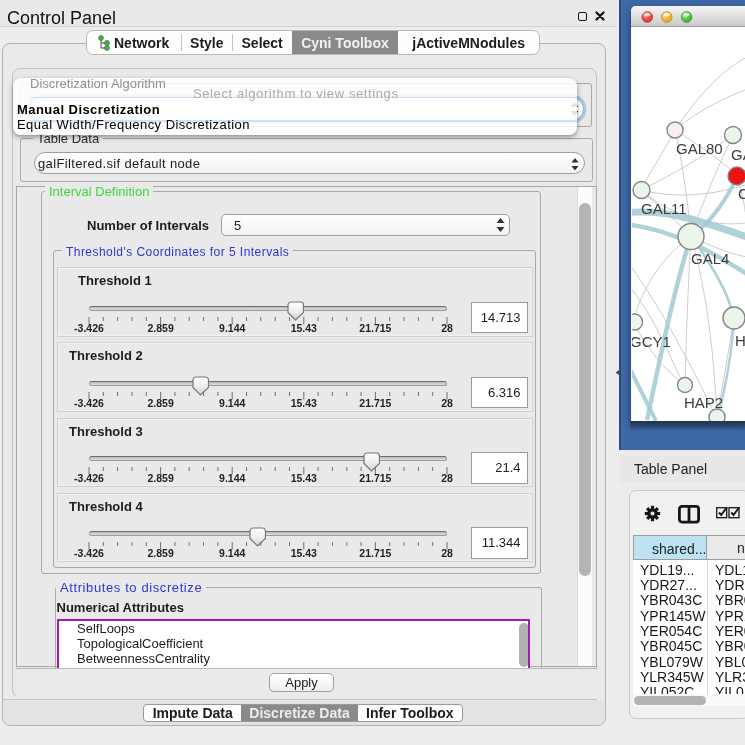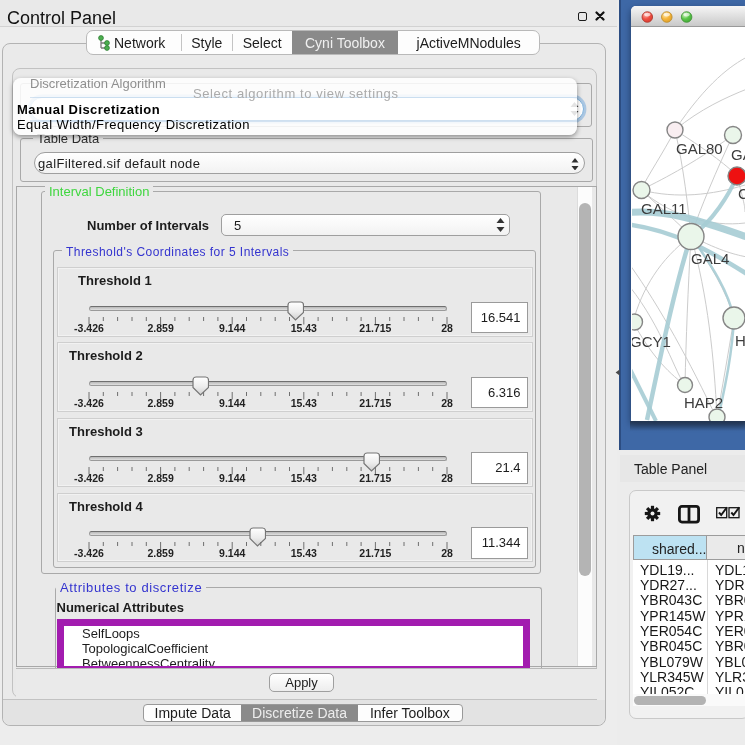--- a/index.html
+++ b/index.html
@@ -11,21 +11,21 @@
 .trow{left:57px;width:475.5px;height:69.5px;background:#e9e9e9;border:1px solid #cfcfcf;
   box-shadow:inset 0 0 0 1px #f2f2f2}
 .ttl{font-weight:bold}
 .track{height:5px;border-radius:2.5px;border:1px solid #9a9a9a;border-top:1.5px solid #6f6f6f;
   background:linear-gradient(#b8b8b8,#e0e0e0)}
 .tlab{font-size:10.5px;font-weight:bold;text-align:center;color:#222}
 .vbox{left:413px;top:33.6px;width:56.5px;height:31.5px;background:#fff;border:1px solid #9a9a9a;
   text-align:right;line-height:29.5px;padding-right:6px}
 .combo{background:linear-gradient(#ffffff,#f2f2f2);border:1px solid #9f9f9f;border-radius:11px}
 .arrows{width:9px;height:14px}
-.tabtxt{font-weight:normal;font-size:14px;line-height:25px;text-align:center}
+.tabtxt{font-weight:bold;font-size:14px;line-height:25px;text-align:center}
 .trtxt{font-size:14px;color:#181818}
 </style></head>
 <body>
 <div id="root">
 
 <div class="abs" style="left:0;top:0;width:617px;height:745px;background:#ededed"></div>
 <div class="abs" style="left:0;top:0;width:617px;height:27px;background:#e9e9e9;border-bottom:1px solid #d2d2d2"></div>
 <div class="abs" style="left:7px;top:7.5px;font-size:18px;color:#111">Control Panel</div>
 <div class="abs" style="left:577.5px;top:11.5px;width:9px;height:9px;border:1.5px solid #1b1b1b;border-radius:2px"></div>
 <svg class="abs" style="left:594.5px;top:11px;width:10px;height:10px" viewBox="0 0 10 10">
@@ -132,21 +132,21 @@
         <line x1="360.4" y1="0" x2="360.4" y2="4" stroke="#6f6f6f" stroke-width="1"></line>
         <line x1="374.7" y1="0" x2="374.7" y2="4" stroke="#6f6f6f" stroke-width="1"></line>
         <line x1="389.0" y1="0" x2="389.0" y2="7.5" stroke="#6f6f6f" stroke-width="1"></line>
       </svg>
   <div class="abs tlab" style="left:1.0px;top:53.5px;width:60px">-3.426</div>
       <div class="abs tlab" style="left:72.6px;top:53.5px;width:60px">2.859</div>
       <div class="abs tlab" style="left:144.2px;top:53.5px;width:60px">9.144</div>
       <div class="abs tlab" style="left:215.8px;top:53.5px;width:60px">15.43</div>
       <div class="abs tlab" style="left:287.4px;top:53.5px;width:60px">21.715</div>
       <div class="abs tlab" style="left:359.0px;top:53.5px;width:60px">28</div>
-  <div class="abs vbox"><span>16.541</span></div>
+  <div class="abs vbox"><span>14.713</span></div>
 </div>
 <div class="abs trow" style="top:342.3px">
   <div class="abs ttl" style="left:11px;top:5px">Threshold 2</div>
   <div class="abs track" style="left:31px;top:37.6px;width:358px"></div>
   <svg class="abs" style="left:133.5px;top:33px;width:17px;height:20px" viewBox="0 0 17 20">
         <defs>
           <linearGradient id="thg1" x1="0" y1="0" x2="0" y2="1">
             <stop offset="0" stop-color="#ffffff"></stop>
             <stop offset="0.55" stop-color="#ececec"></stop>
             <stop offset="1" stop-color="#cfcfcf"></stop>
@@ -285,21 +285,21 @@
       <div class="abs tlab" style="left:144.2px;top:53.5px;width:60px">9.144</div>
       <div class="abs tlab" style="left:215.8px;top:53.5px;width:60px">15.43</div>
       <div class="abs tlab" style="left:287.4px;top:53.5px;width:60px">21.715</div>
       <div class="abs tlab" style="left:359.0px;top:53.5px;width:60px">28</div>
   <div class="abs vbox"><span>11.344</span></div>
 </div>
 
 <div class="abs grp" style="left:55px;top:587px;width:487px;height:85px;border-bottom:none"></div>
 <div class="abs glabel" style="left:56px;top:580.5px;color:#3434cf;letter-spacing:0.6px">Attributes to discretize</div>
 <div class="abs ttl" style="left:56.5px;top:600px">Numerical Attributes</div>
-<div class="abs" style="left:57px;top:619px;width:473px;height:54px;background:#fff;border:7px solid #a21caf;overflow:hidden">
+<div class="abs" style="left:57px;top:619px;width:473px;height:54px;background:#fff;border:2px solid #a21caf;overflow:hidden">
   <div style="padding-left:18px;line-height:15px;margin-top:-0.5px">SelfLoops<br>TopologicalCoefficient<br>BetweennessCentrality</div>
   <div class="abs" style="left:460px;top:2px;width:10px;height:44px;background:#b1b1b1;border-radius:5px"></div>
 </div>
 
 <div class="abs" style="left:15.5px;top:667.5px;width:581px;height:31px;background:#eaeaea;border-top:1px solid #b9b9b9"></div>
 <div class="abs" style="left:269px;top:672.5px;width:65px;height:19px;background:linear-gradient(#ffffff,#ededed);
  border:1px solid #9f9f9f;border-radius:5px;text-align:center;line-height:17px">Apply</div>
 
 <div class="abs" style="left:3px;top:698.5px;width:594px;height:1.5px;background:#c2c2c2"></div>
 <div class="abs" style="left:3px;top:700px;width:602px;height:25px;background:#e3e3e3;border-radius:0 0 8px 8px"></div>

